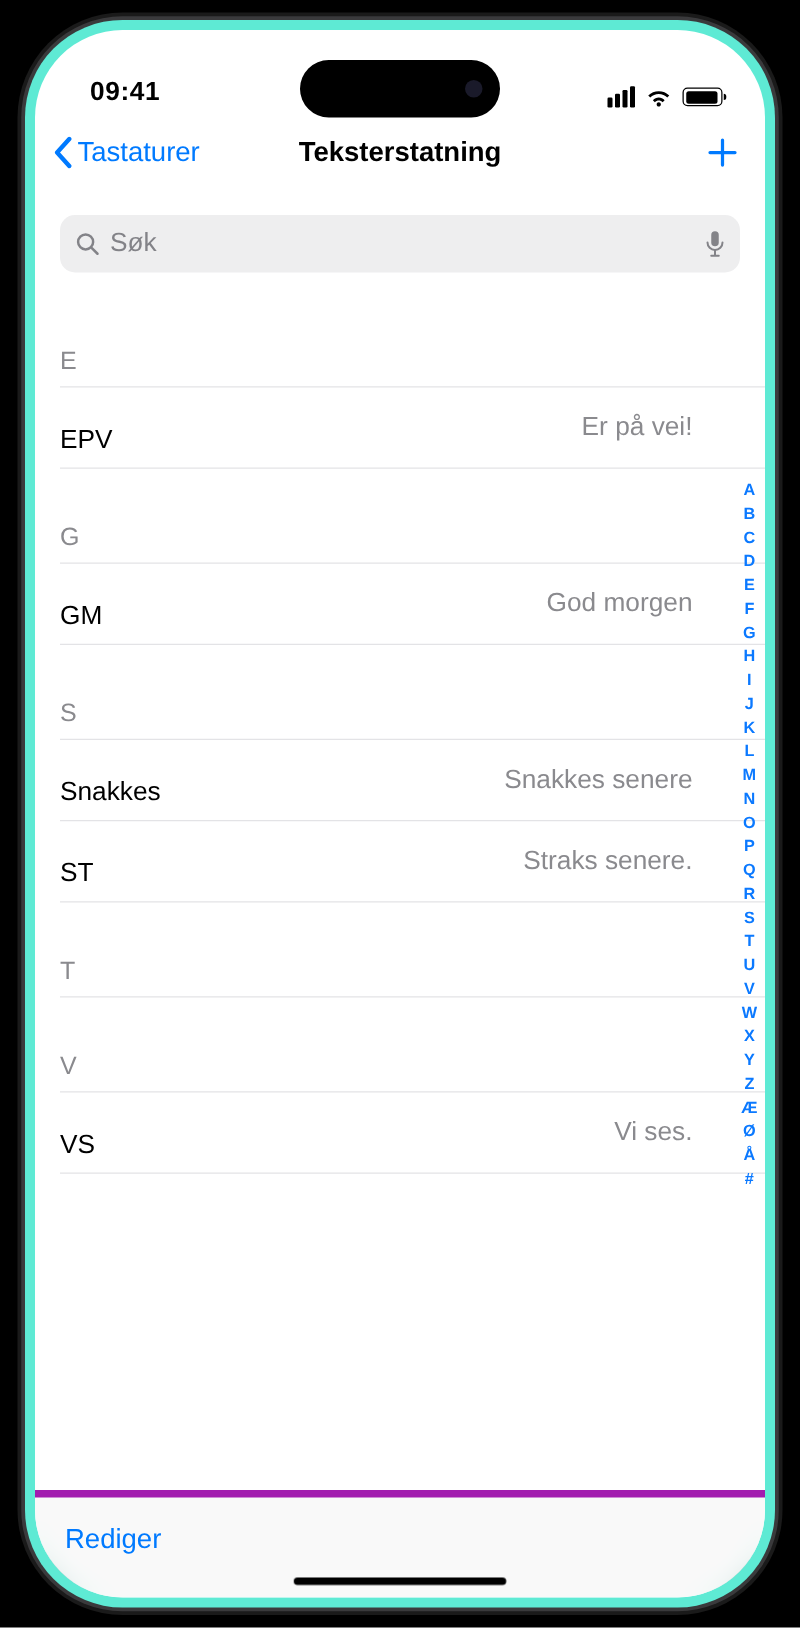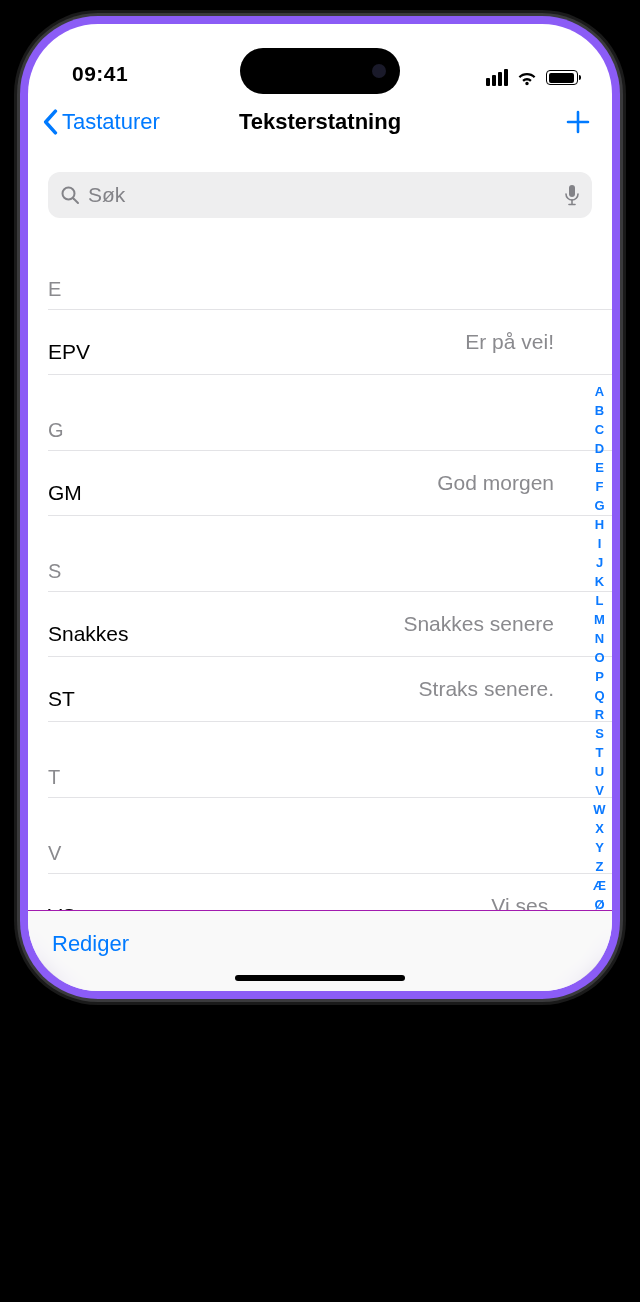--- a/index.html
+++ b/index.html
@@ -9,22 +9,22 @@
     width: 640px;
     height: 1302px;
     overflow: hidden;
     position: relative;
   }
   .device-frame {
     position: absolute;
     top: 16px;
     left: 20px;
     width: 600px;
-    height: 983px;
-    background: #8b5cf6;
+    height: 1270px;
+    background: #5eead4;
     border-radius: 78px;
     box-shadow: 0 0 0 3px #3a3a3c, 0 0 0 6px #1a1a1a;
   }
   .screen {
     position: absolute;
     top: 8px;
     left: 8px;
     right: 8px;
     bottom: 8px;
     background: #fff;
@@ -182,21 +182,21 @@
     display:flex;
     flex-direction:column;
     align-items:center;
     color:#0b79ff;
     font-size:13px;
     font-weight:600;
     line-height:19px;
   }
   
   .toolbar{
-    border-top:1px solid #a21caf;
+    border-top:6px solid #a21caf;
     background:#f8f8f8e0;
     backdrop-filter: blur(10px);
     padding: 20px 24px 34px;
   }
   .edit-btn{
     color:#007aff;
     font-size:22px;
   }
   .home-indicator{
     position:absolute;

